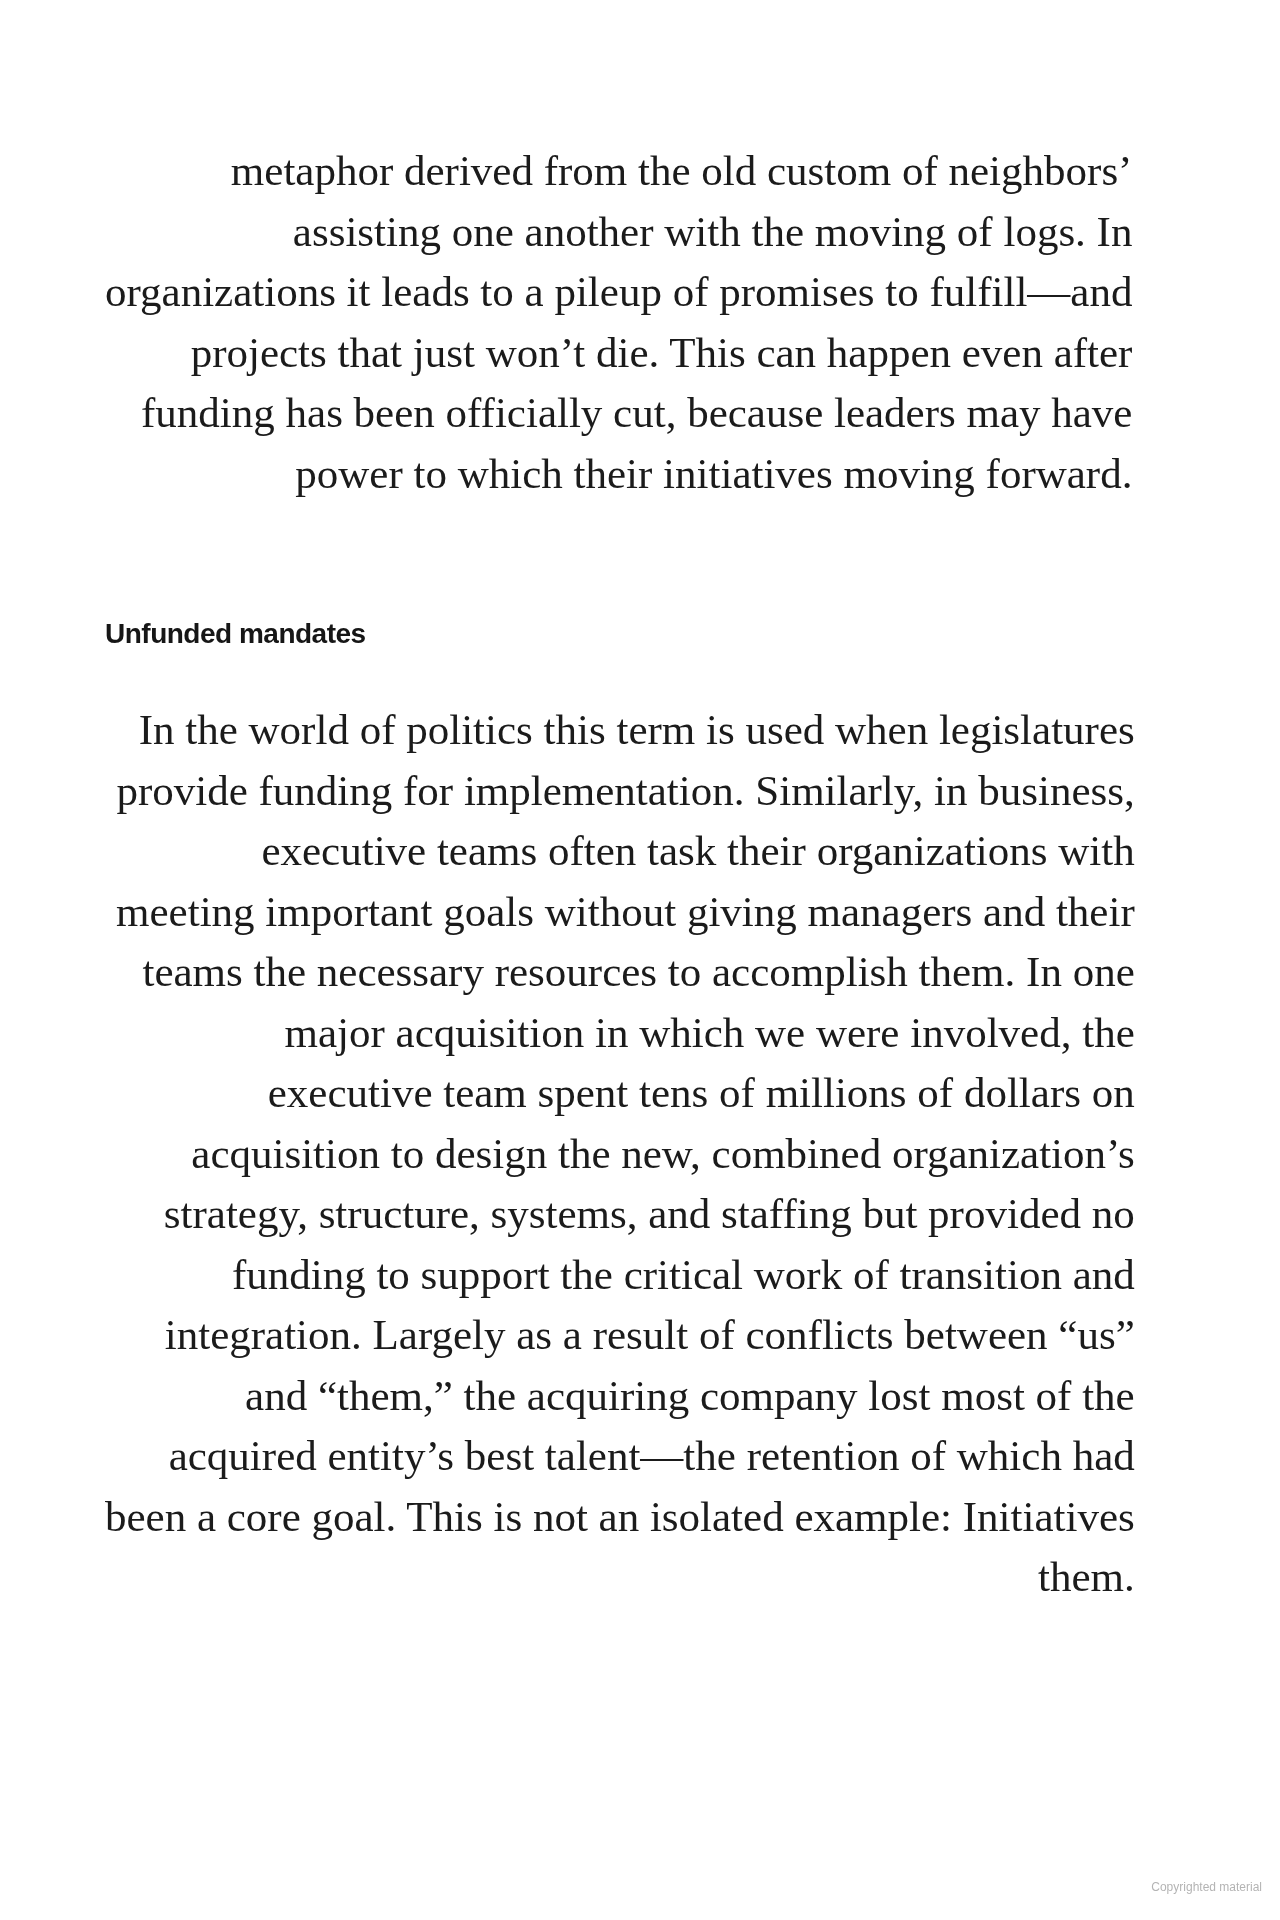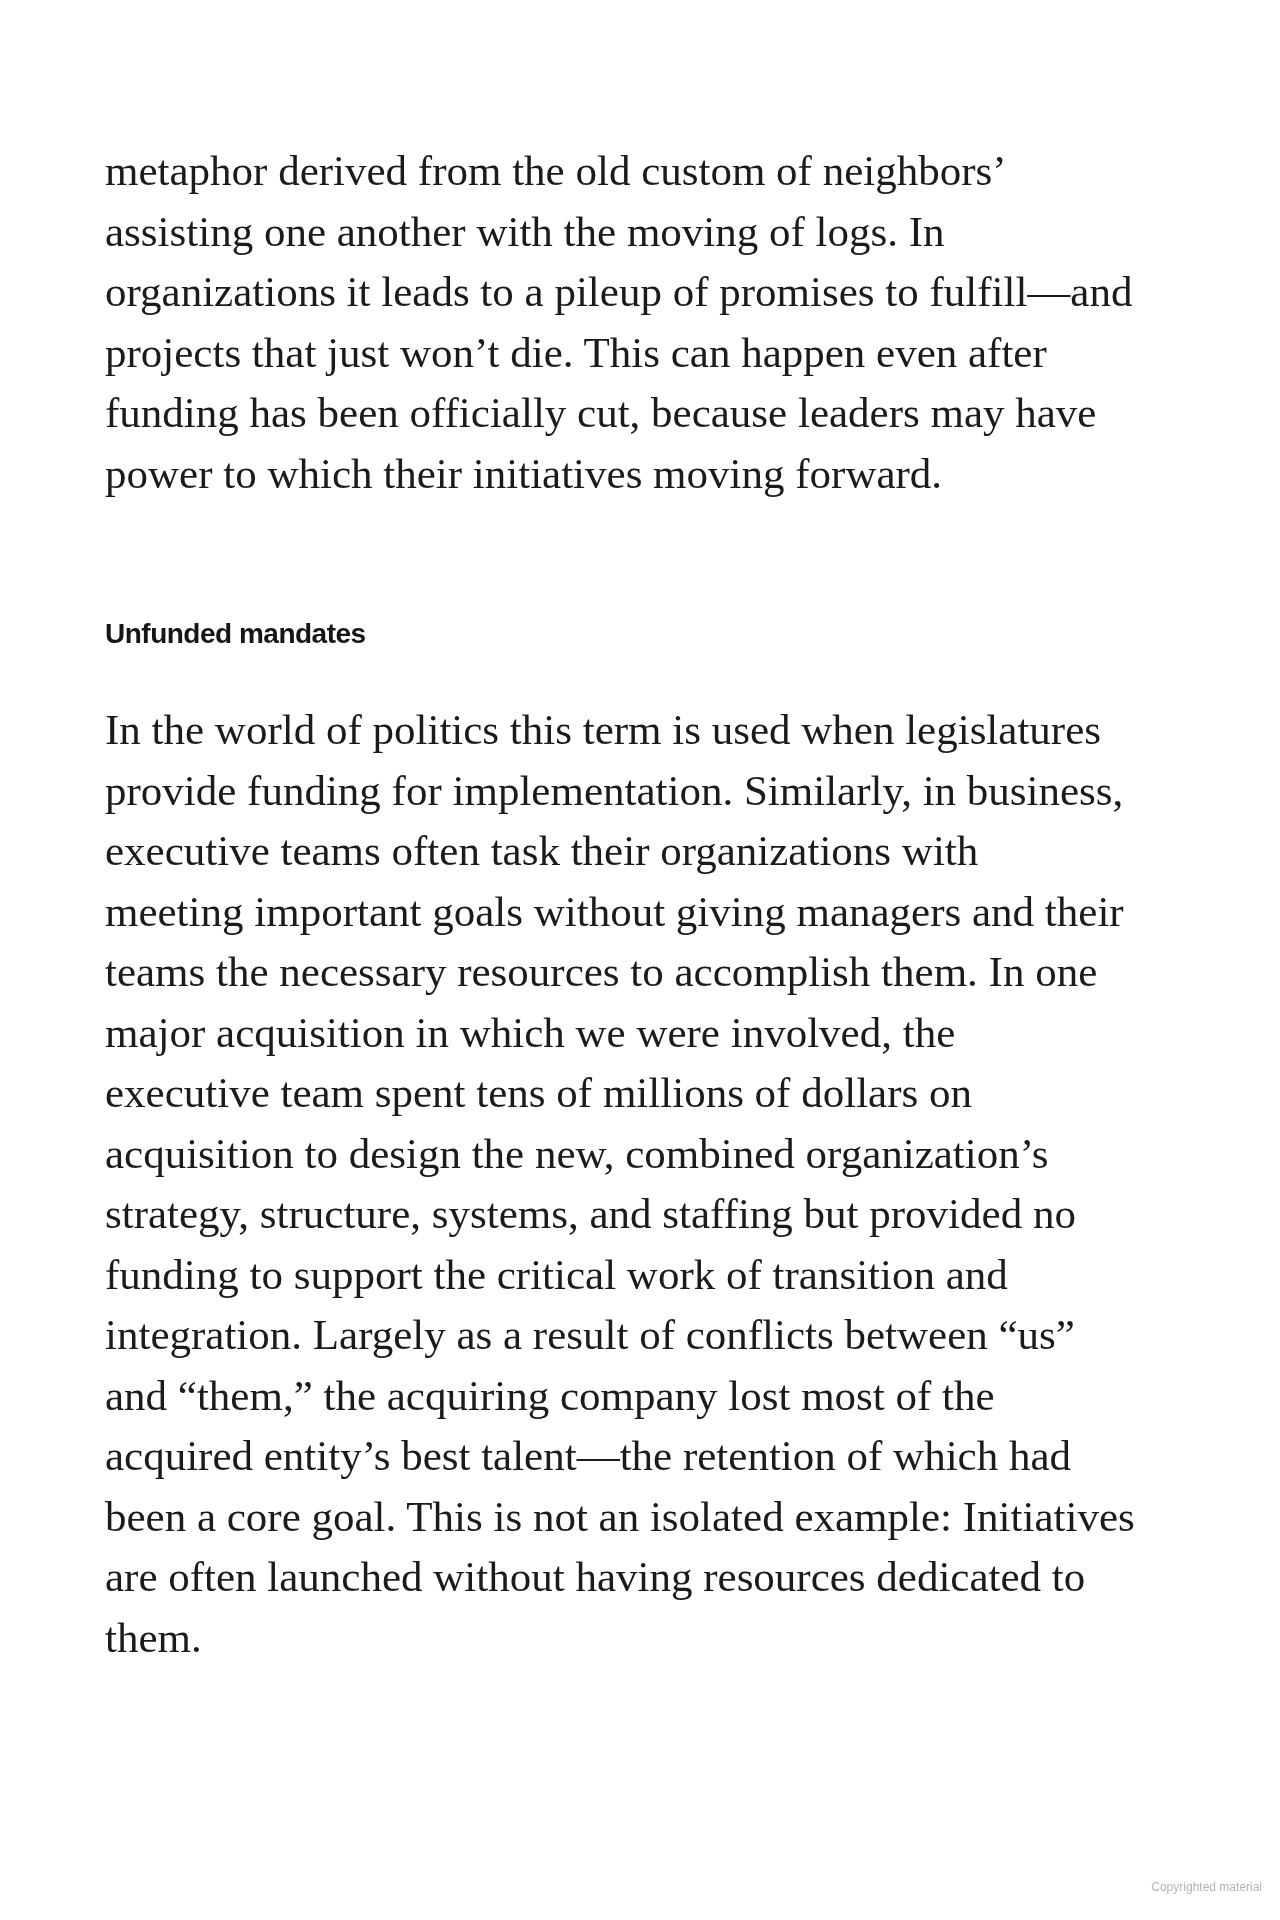--- a/index.html
+++ b/index.html
@@ -6,20 +6,21 @@
     margin: 0;
     padding: 0;
     background: #ffffff;
   }
   .page {
     position: relative;
     width: 1280px;
     height: 1920px;
     background: #ffffff;
     overflow: hidden;
+    text-align: right;
   }
   .body-para {
     position: absolute;
     left: 105px;
     font-family: "Liberation Serif", serif;
     font-size: 43px;
     line-height: 60.5px;
     color: #1b1b1b;
     white-space: nowrap;
   }
@@ -72,19 +73,18 @@
     <span class="line">teams the necessary resources to accomplish them. In one</span>
     <span class="line">major acquisition in which we were involved, the</span>
     <span class="line">executive team spent tens of millions of dollars on</span>
     <span class="line">acquisition to design the new, combined organization’s</span>
     <span class="line">strategy, structure, systems, and staffing but provided no</span>
     <span class="line">funding to support the critical work of transition and</span>
     <span class="line">integration. Largely as a result of conflicts between “us”</span>
     <span class="line">and “them,” the acquiring company lost most of the</span>
     <span class="line">acquired entity’s best talent—the retention of which had</span>
     <span class="line">been a core goal. This is not an isolated example: Initiatives</span>
-    <span class="line">are often launched without having resources dedicated to</span>
     <span class="line">them.</span>
   </div>
 
   <div class="watermark">Copyrighted material</div>
 
 </div>
 
 </body></html>

